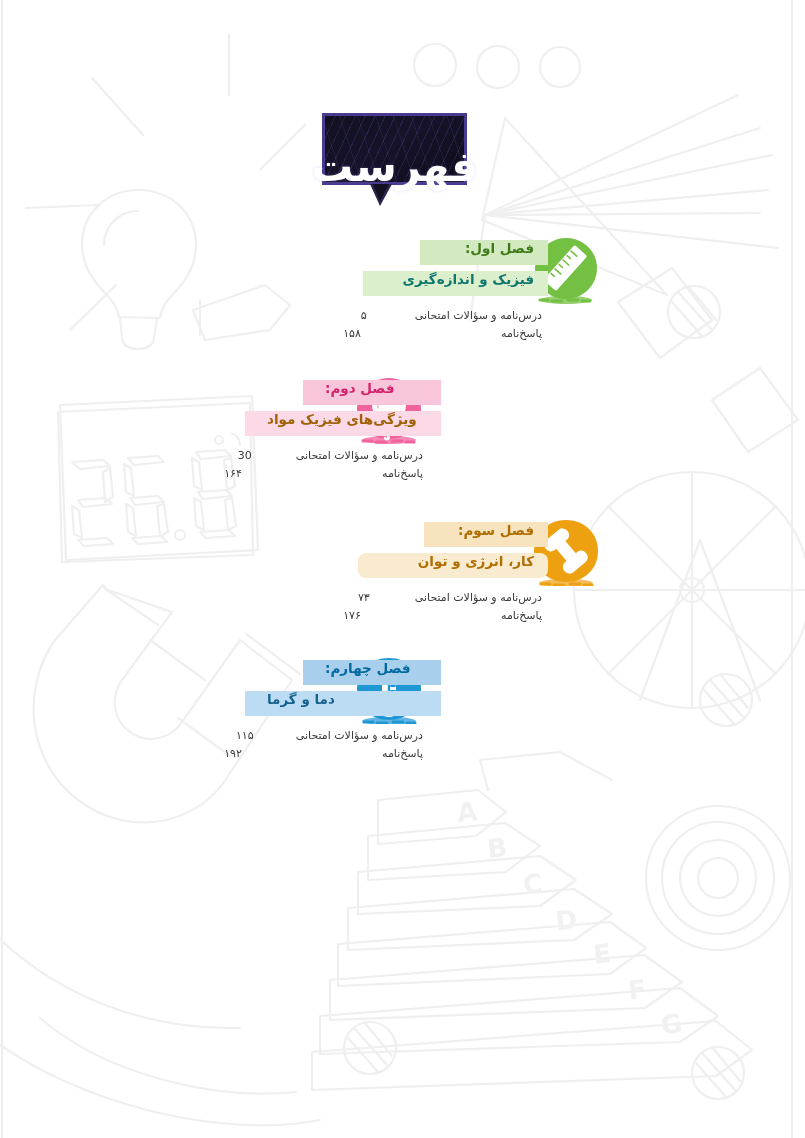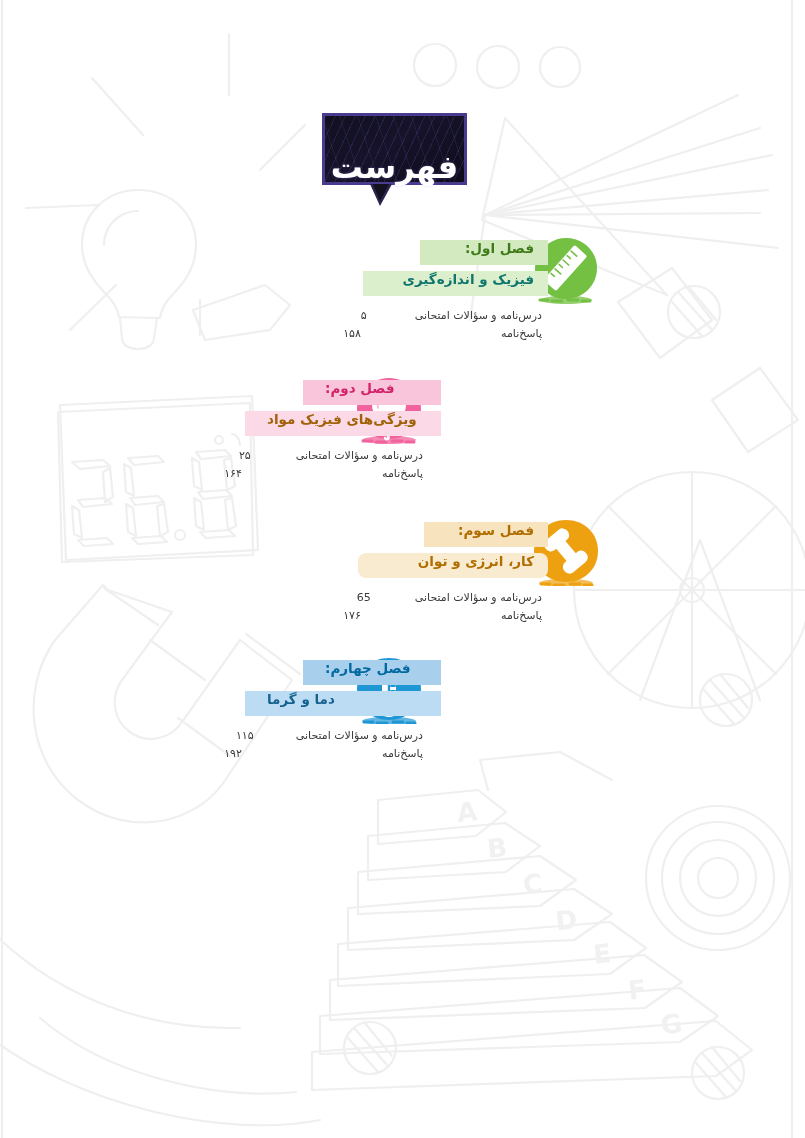--- a/index.html
+++ b/index.html
@@ -40,21 +40,21 @@
       repeating-linear-gradient(72deg, rgba(150,120,230,.10) 0 1px, rgba(255,255,255,0) 1px 17px),
       linear-gradient(150deg, #11101f 0%, #16132a 45%, #0d0c19 100%);
     border: 3px solid #4b3b8f;
     box-sizing: border-box;
     display: flex;
     align-items: center;
     justify-content: center;
   }
   .bubble-text {
     color: #ffffff;
-    font-size: 32px;
+    font-size: 42px;
     font-weight: 700;
     letter-spacing: 0px;
     line-height: 1;
     text-shadow: 0 0 3px rgba(160,140,255,.35);
     margin-top: 36px;
   }
   .bubble-tail {
     position: absolute;
     left: 48px;
     top: 71px;
@@ -357,21 +357,21 @@
           <span class="bar-label" style="color:#d3246b; margin-right:auto;">فصل دوم:</span>
         </div>
         <div class="bar bar-bottom" style="background:#fbd9e6; width:196px; margin-right:-58px;">
           <span class="bar-label" style="color:#a16207; margin-right:auto;">ویژگی‌های فیزیک مواد</span>
         </div>
       </div>
     </div>
     <div class="rows" style="top:70px; right:0px;">
       <div class="row">
         <span class="row-label">درس‌نامه و سؤالات امتحانی</span>
-        <span class="row-num">۲۵</span>
+        <span class="row-num">30</span>
       </div>
       <div class="row">
         <span class="row-label" style="min-width:139px;">پاسخ‌نامه</span>
         <span class="row-num">۱۶۴</span>
       </div>
     </div>
   </div>
 
   <div class="chapter right" id="ch3" style="left:360px; top:518px; width:240px;">
     <div class="ch-head">
@@ -392,21 +392,21 @@
           <span class="bar-label" style="color:#b06d00;">فصل سوم:</span>
         </div>
         <div class="bar bar-bottom" style="background:#f9ebd0; width:190px;border-radius:8px;">
           <span class="bar-label" style="color:#b06d00;">کار، انرژی و توان</span>
         </div>
       </div>
     </div>
     <div class="rows" style="top:70px;">
       <div class="row">
         <span class="row-label">درس‌نامه و سؤالات امتحانی</span>
-        <span class="row-num">65</span>
+        <span class="row-num">۷۳</span>
       </div>
       <div class="row">
         <span class="row-label" style="min-width:139px;">پاسخ‌نامه</span>
         <span class="row-num">۱۷۶</span>
       </div>
     </div>
   </div>
 
   <div class="chapter left" id="ch4" style="left:185px; top:656px; width:238px;">
     <div class="ch-head">

